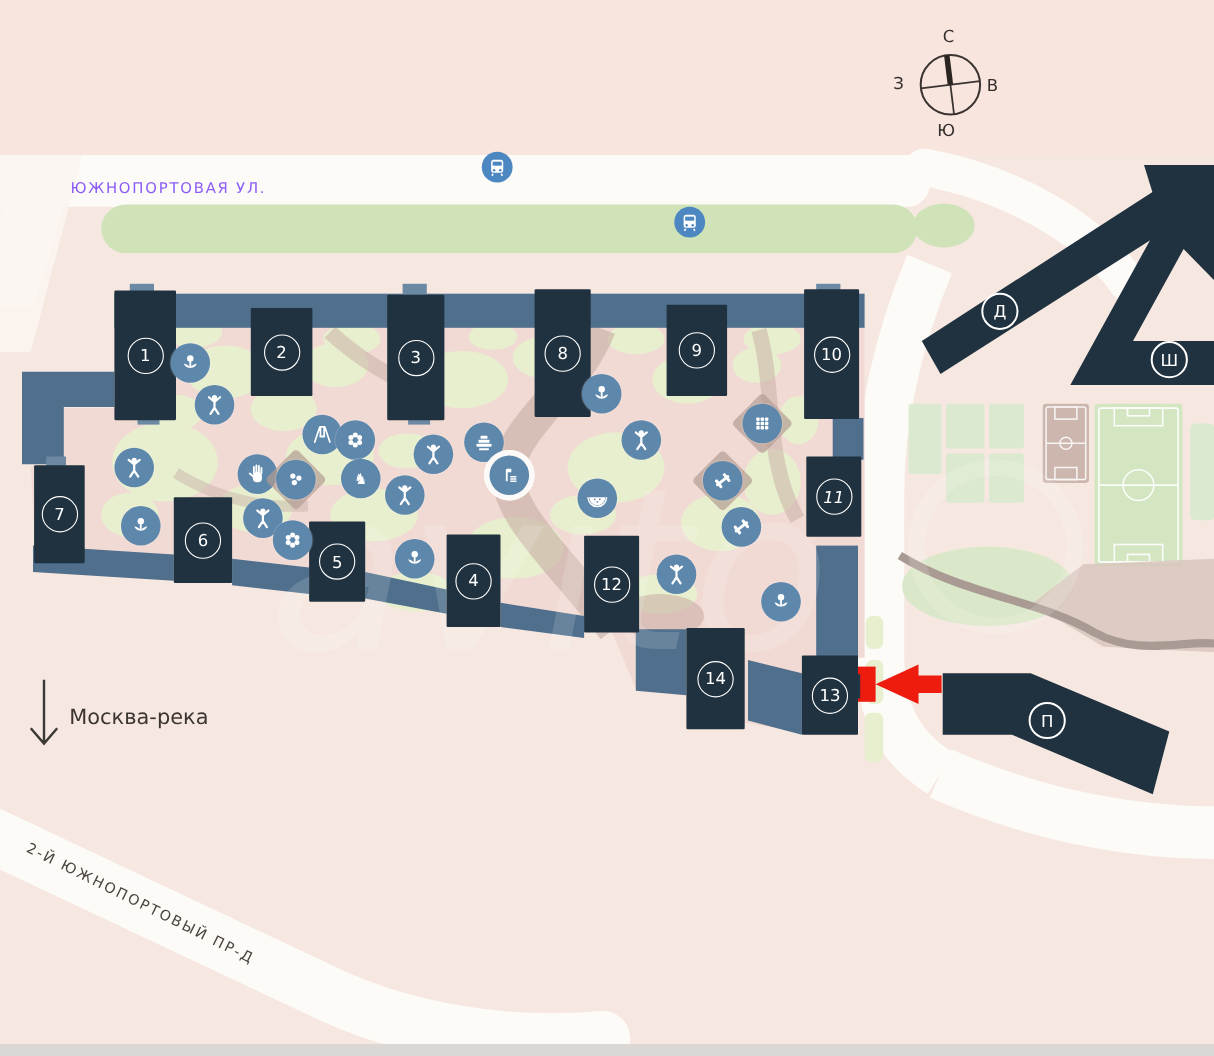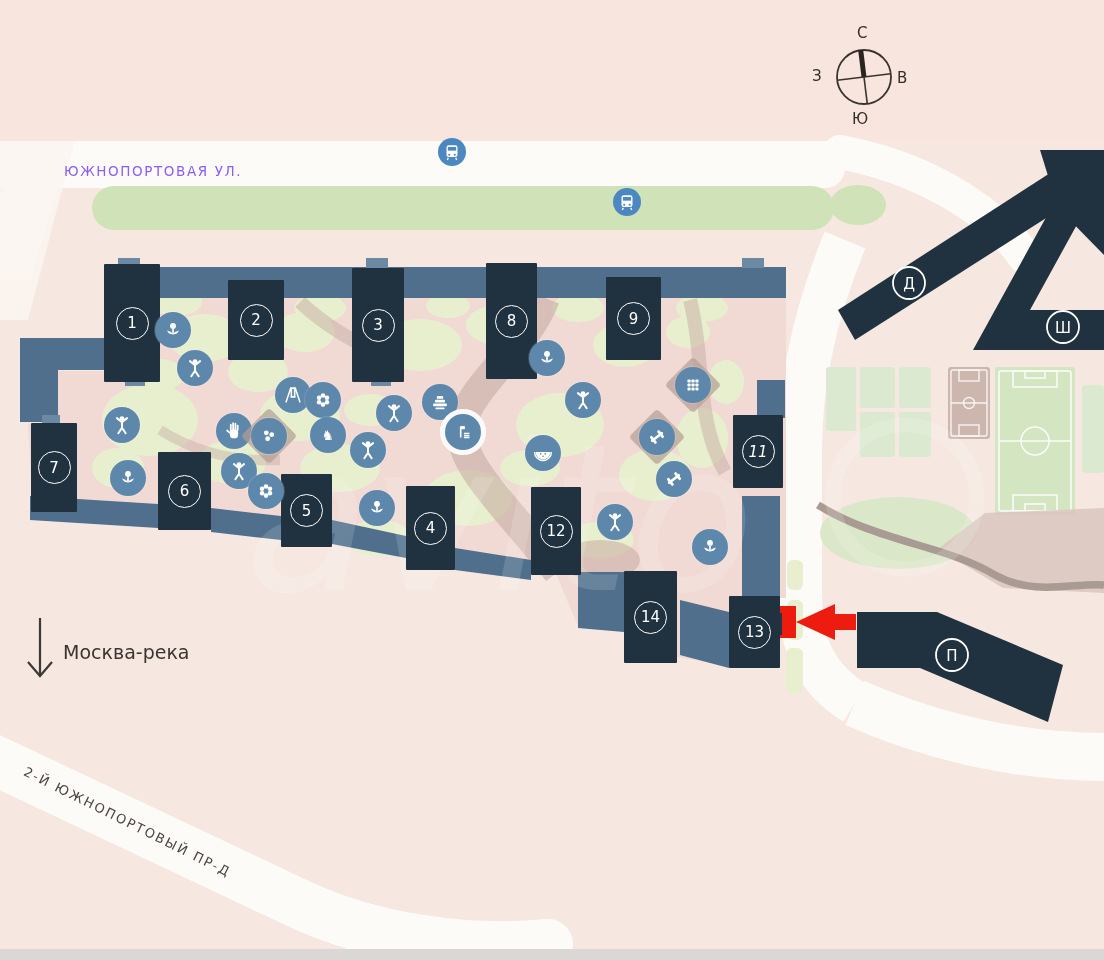--- a/index.html
+++ b/index.html
@@ -214,20 +214,23 @@
       </div>
       <div class="bld" style="left: 352px; top: 268px; width: 52px; height: 114px;">
         <span class="badge">3</span>
       </div>
       <div class="bld" style="left: 486px; top: 263px; width: 51px; height: 116px;">
         <span class="badge">8</span>
       </div>
       <div class="bld" style="left: 606px; top: 277px; width: 55px; height: 83px;">
         <span class="badge">9</span>
       </div>
+      <div class="bld" style="left: 731px; top: 263px; width: 50px; height: 118px;">
+        <span class="badge">10</span>
+      </div>
       <div class="bld" style="left: 733px; top: 415px; width: 50px; height: 73px; font-style: italic;">
         <span class="badge">11</span>
       </div>
       <div class="bld" style="left: 31px; top: 423px; width: 46px; height: 89px;">
         <span class="badge">7</span>
       </div>
       <div class="bld" style="left: 158px; top: 452px; width: 53px; height: 78px;">
         <span class="badge">6</span>
       </div>
       <div class="bld" style="left: 281px; top: 474px; width: 51px; height: 73px;">

